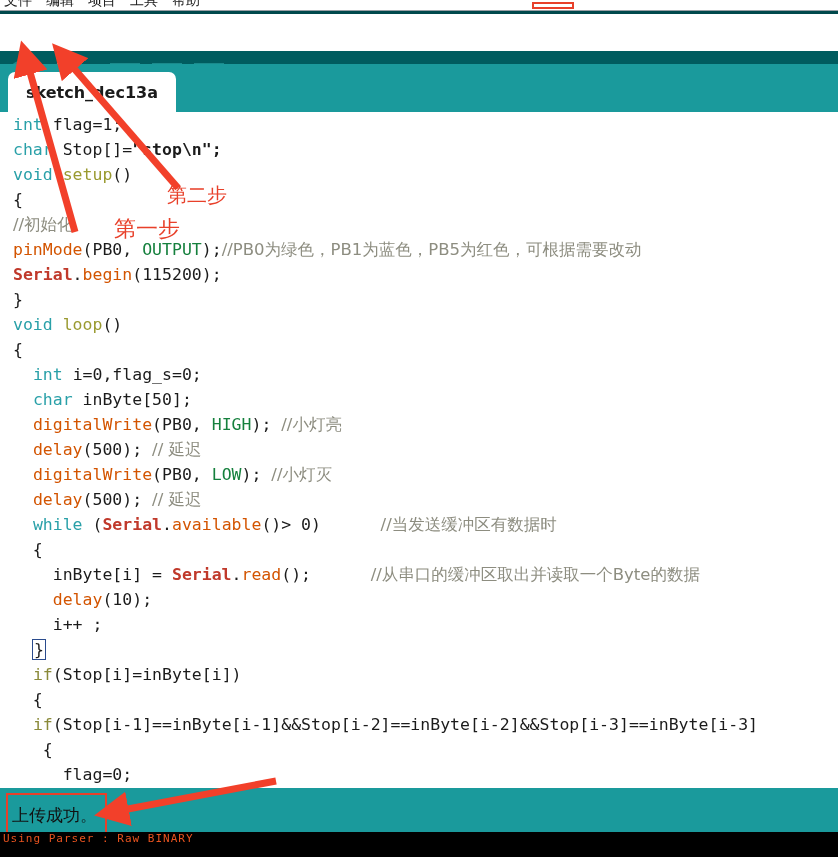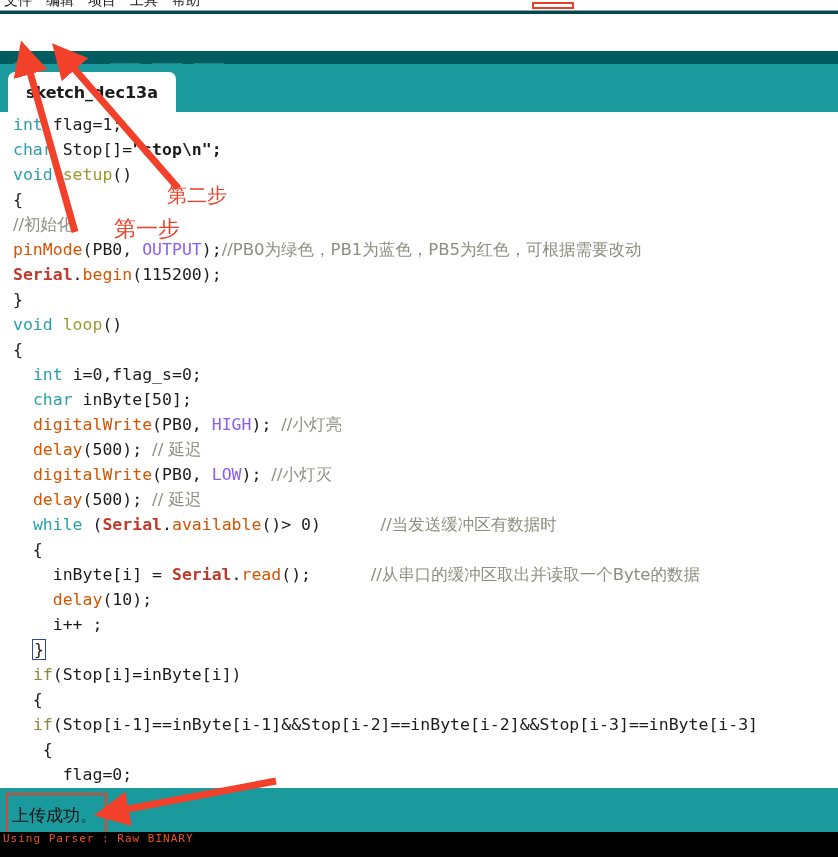--- a/index.html
+++ b/index.html
@@ -85,21 +85,21 @@
   #code{
     position:absolute;left:5px;top:0px;
     font-family:"DejaVu Sans Mono","Liberation Mono",monospace;
     font-size:16.5px;line-height:25px;
     white-space:pre;color:#1b1b1b;
   }
   .ln{height:25px;white-space:pre;}
   .kw{color:#29a0a8;}
   .fn{color:#d35400;}
   .ser{color:#c0392b;font-weight:bold;}
-  .cst{color:#8b5cf6;}
+  .cst{color:#15803d;}
   .cmt{color:#8d8d80;}
   .str{color:#1b1b1b;font-weight:bold;}
   .plain{color:#1b1b1b;}
   .ifkw{color:#8a8a3a;}
   .setupname{color:#9a9a30;}
   .brace-hl{
     outline:1.5px solid #2a4b8d;outline-offset:0px;
     display:inline-block;line-height:19px;padding:0 1px;
   }
   .zh{font-family:"DejaVu Sans","Liberation Sans",sans-serif;}

